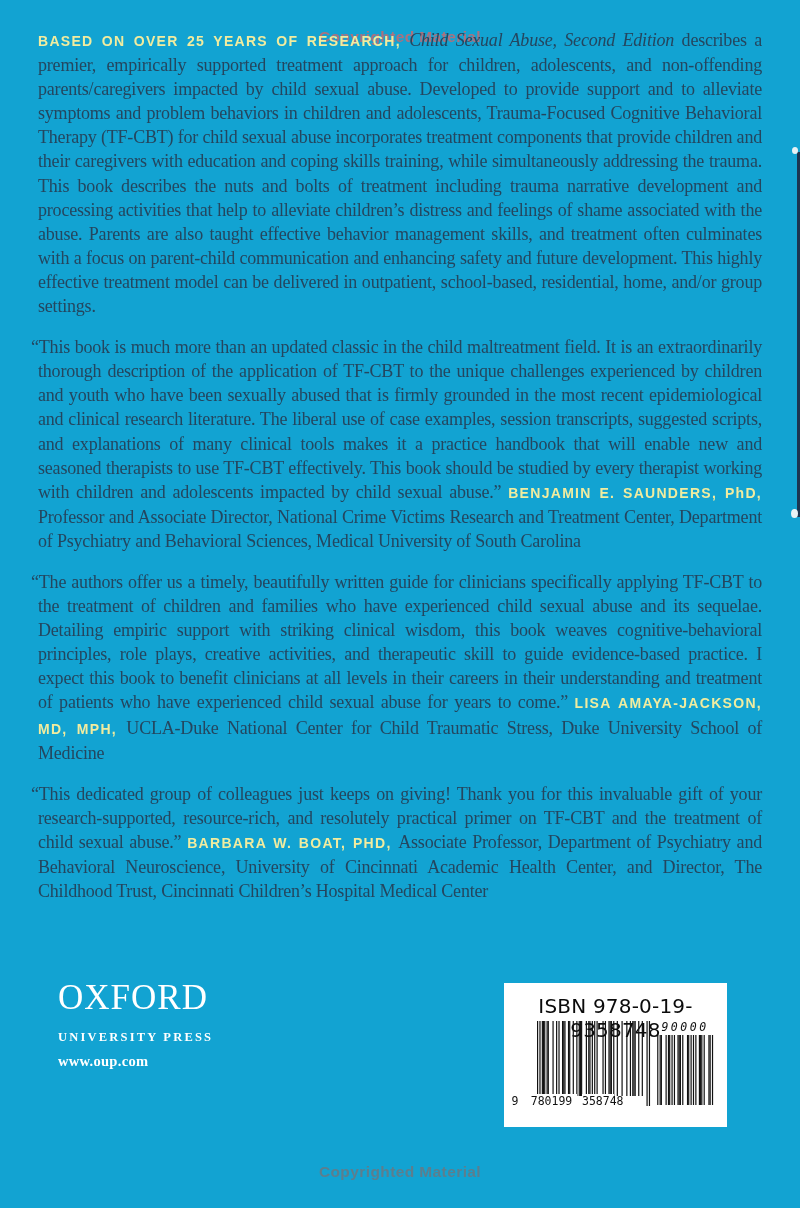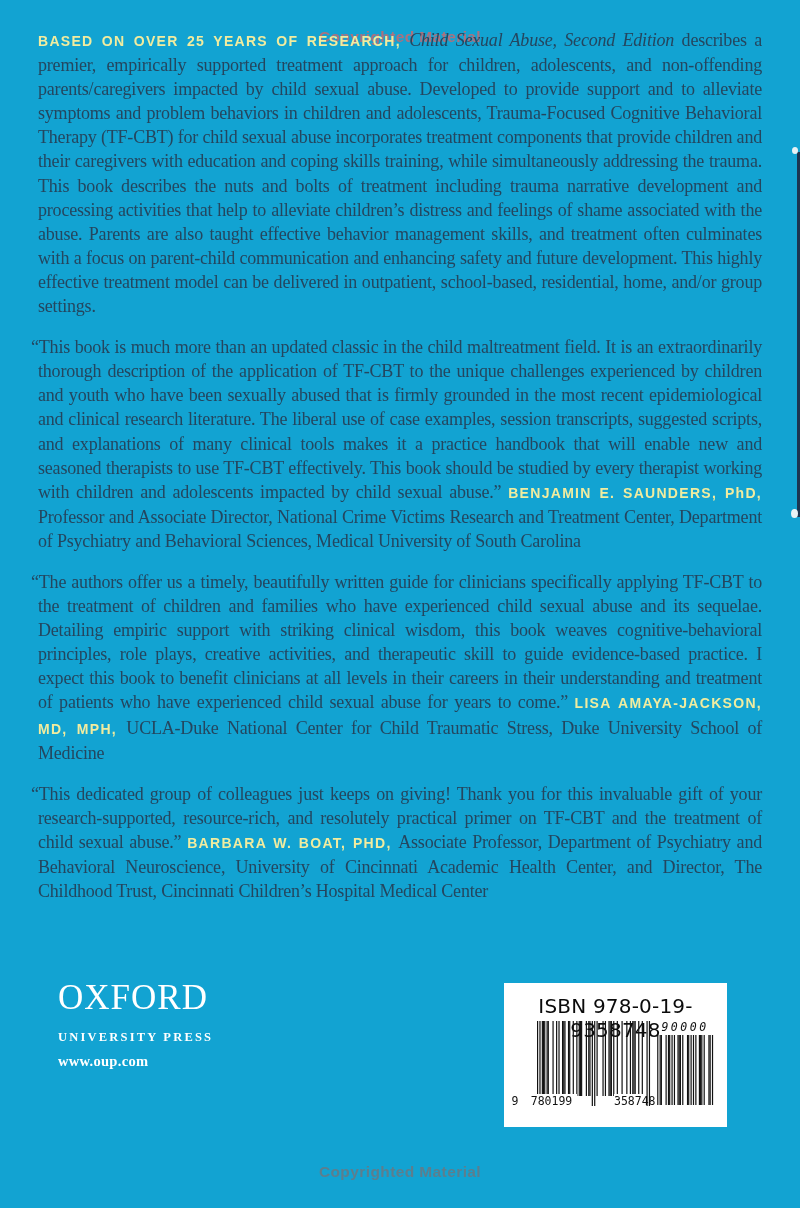--- a/index.html
+++ b/index.html
@@ -29,21 +29,21 @@
   .isbn-label{position:absolute;top:11px;left:0;right:0;text-align:center;
               font-family:"DejaVu Sans",sans-serif;font-size:20px;color:#0b0b0b;letter-spacing:0.2px;}
   .addon-label{position:absolute;left:150px;top:37px;width:62px;text-align:center;
                font-family:"DejaVu Sans Mono",monospace;font-size:11.5px;letter-spacing:2.5px;color:#111;font-style:italic;}
   .bars-main{position:absolute;left:33px;top:38px;line-height:0;}
   .bars-addon{position:absolute;left:152px;top:52px;line-height:0;}
   .digit{position:absolute;top:111px;height:14px;line-height:14px;text-align:center;
          font-family:"DejaVu Sans Mono",monospace;font-size:11.5px;color:#111;background:#fff;}
   .d-prefix{left:5px;width:12px;background:transparent;}
   .d-g1{left:22px;width:51px;}
-  .d-g2{left:110px;width:32px;}
+  .d-g2{left:78px;width:32px;}
   .edge-line{position:absolute;left:797px;top:152px;width:3px;height:365px;background:#1c3550;}
   .edge-dot{position:absolute;background:#e8f2f5;border-radius:50%;}
   .edge-dot.t{left:792px;top:147px;width:6px;height:7px;}
   .edge-dot.b{left:791px;top:509px;width:7px;height:9px;}
 </style>
 </head>
 <body>
 
 <div class="cover">
 

